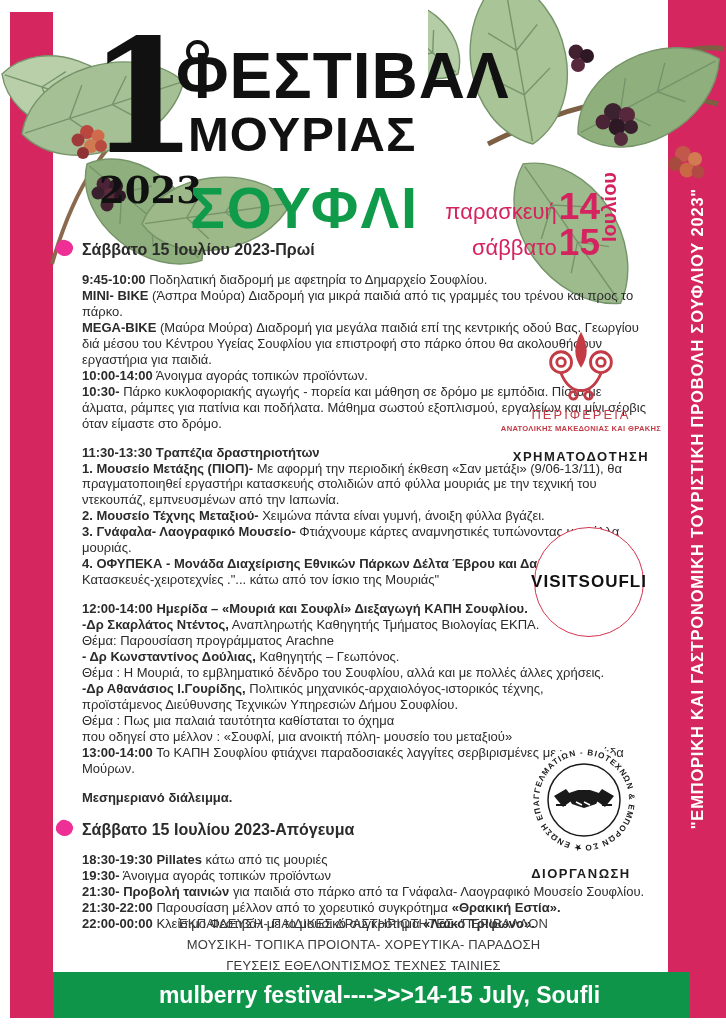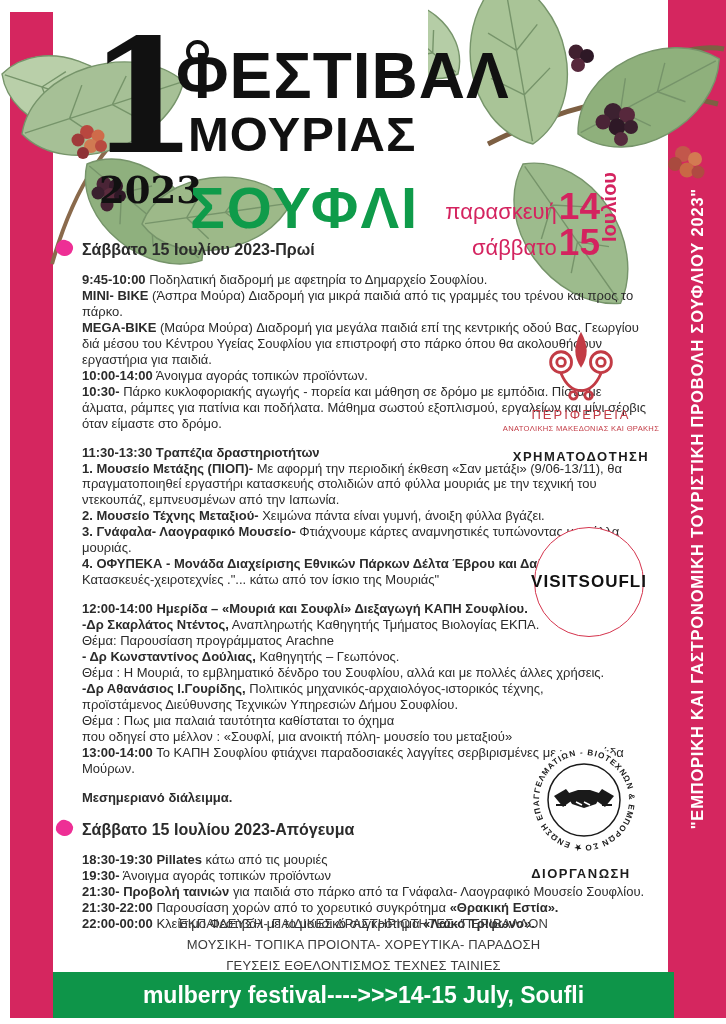--- a/index.html
+++ b/index.html
@@ -34,33 +34,33 @@
   .schedule{position:absolute;left:82px;top:240px;width:568px;z-index:3;font-size:13px;line-height:1.23;}
   .sec-header{position:relative;font-weight:bold;font-size:16px;margin:14px 0 12px 0;}
   .sec-header:first-child{margin-top:0;}
   .bullet{position:absolute;left:-26px;top:0;width:17px;height:16px;background:#ee2f95;
           border-radius:46% 54% 50% 50%/58% 48% 56% 44%;transform:rotate(14deg);}
   .group{margin-bottom:13px;}
   .b{font-weight:bold;}
   
   .funding{position:absolute;left:500px;top:328px;width:162px;text-align:center;z-index:3;}
   .funding .org{color:#c23b45;font-weight:normal;font-size:13px;letter-spacing:2px;margin-top:1px;}
-  .funding .sub{color:#c23b45;font-weight:normal;font-size:7.6px;letter-spacing:.3px;margin-top:2px;}
+  .funding .sub{color:#c23b45;font-weight:bold;font-size:7.6px;letter-spacing:.3px;margin-top:2px;}
   .role{font-weight:bold;font-size:13px;letter-spacing:1.5px;color:#1c1c1c;}
   .funding .role{margin-top:16px;}
   .visit{position:absolute;left:534px;top:527px;width:108px;height:108px;border:1.6px solid #d5344d;border-radius:50%;
          z-index:3;display:flex;flex-direction:row;align-items:center;justify-content:center;background:#fff;}
   .visit .vline{font-weight:bold;font-size:17px;letter-spacing:1px;color:#111;line-height:1.12;}
   .seal{position:absolute;left:528px;top:744px;width:112px;height:112px;z-index:3;}
   .org-role{position:absolute;left:500px;top:864px;width:162px;text-align:center;z-index:3;}
   
   .keywords{position:absolute;left:53px;top:913px;width:621px;text-align:center;z-index:3;color:#3c3c3c;
             font-size:13px;line-height:21px;letter-spacing:.2px;}
   .greenbar{position:absolute;left:53px;top:972px;width:621px;height:46px;background:#0e9549;z-index:3;
-            display:flex;align-items:center;justify-content:center;color:#fff;font-weight:bold;font-size:23px;}
+            display:flex;align-items:center;justify-content:center;color:#fff;font-weight:bold;font-size:23px;padding-left:16px;}
 </style>
 </head>
 <body>
 
 <div class="poster">
 
   <div class="strip-left"></div>
   <div class="band-right">
     <span>"ΕΜΠΟΡΙΚΗ ΚΑΙ ΓΑΣΤΡΟΝΟΜΙΚΗ ΤΟΥΡΙΣΤΙΚΗ ΠΡΟΒΟΛΗ ΣΟΥΦΛΙΟΥ 2023"</span>
   </div>
@@ -195,21 +195,21 @@
         <div class="entry"><span class="b">13:00-14:00</span><span> Το ΚΑΠΗ Σουφλίου φτιάχνει παραδοσιακές λαγγίτες σερβιρισμένες με μαρμελάδα Μούρων.</span></div>
       </div>
       <div class="group">
         <div class="entry"><span class="b">Μεσημεριανό διάλειμμα.</span></div>
       </div>
       <div class="sec-header"><span class="bullet"></span><span>Σάββατο 15 Ιουλίου 2023-Απόγευμα</span></div>
       <div class="group">
         <div class="entry"><span class="b">18:30-19:30 Pillates</span><span> κάτω από τις μουριές</span></div>
         <div class="entry"><span class="b">19:30-</span><span> Άνοιγμα αγοράς τοπικών προϊόντων</span></div>
         <div class="entry"><span class="b">21:30-  Προβολή ταινιών</span><span> για παιδιά στο πάρκο από τα Γνάφαλα- Λαογραφικό Μουσείο Σουφλίου.</span></div>
-        <div class="entry"><span class="b">21:30-22:00</span><span> Παρουσίαση χορών από το χορευτικό συγκρότημα </span><span class="b">«Θρακική Εστία».</span></div>
+        <div class="entry"><span class="b">21:30-22:00</span><span> Παρουσίαση μέλλον από το χορευτικό συγκρότημα </span><span class="b">«Θρακική Εστία».</span></div>
         <div class="entry"><span class="b">22:00-00:00</span><span> Κλείσιμο Φεστιβάλ με το μουσικό συγκρότημα </span><span class="b">«Λαικό Τρίφωνο».</span></div>
       </div>
     </div>
 
   <div class="funding">
     <svg width="86" height="74" viewBox="0 0 90 78">
       <g stroke="#c23b45" fill="none" stroke-width="3">
         <circle cx="24" cy="36" r="11"></circle>
           <circle cx="24" cy="36" r="4.5"></circle>
         <circle cx="66" cy="36" r="11"></circle>

